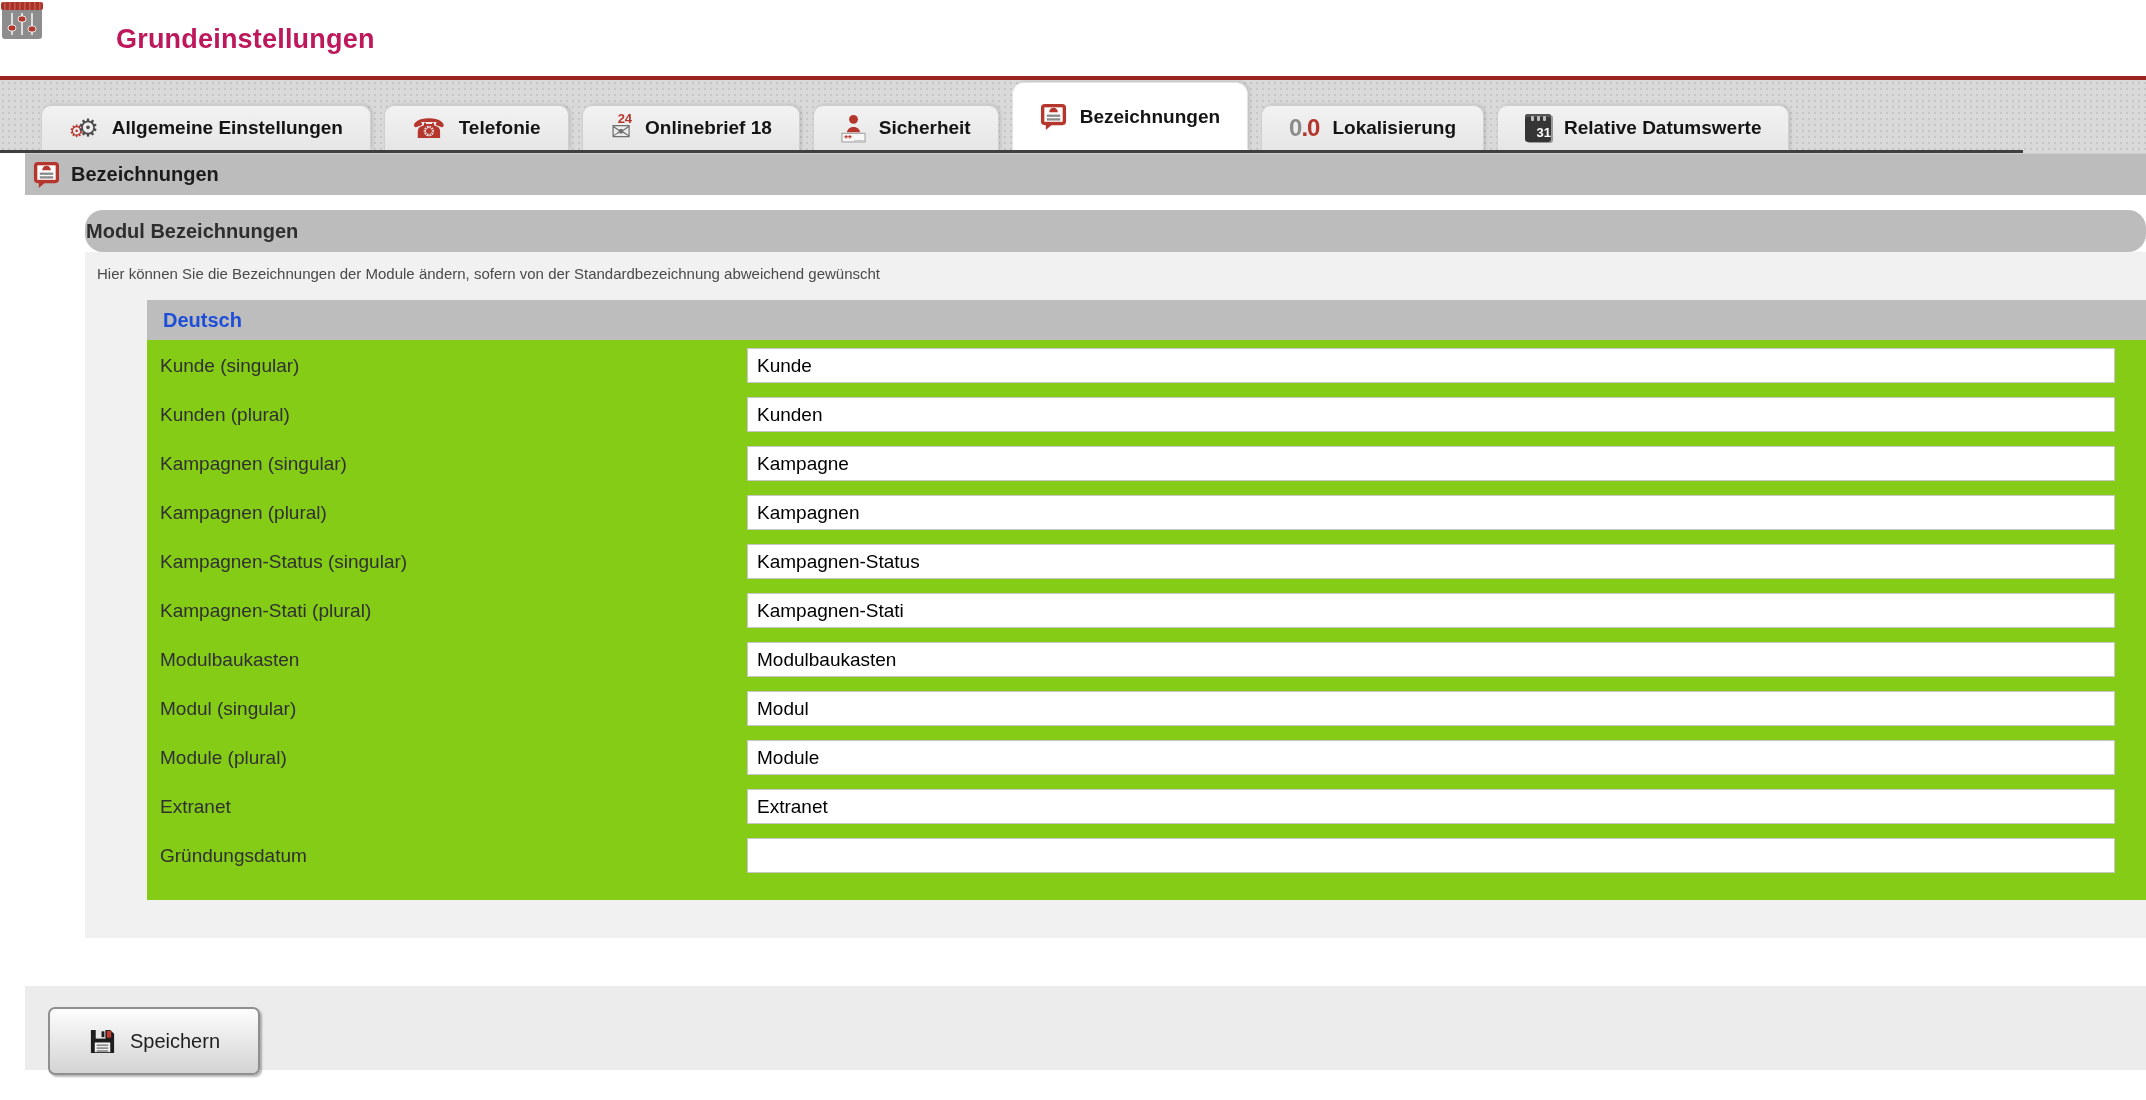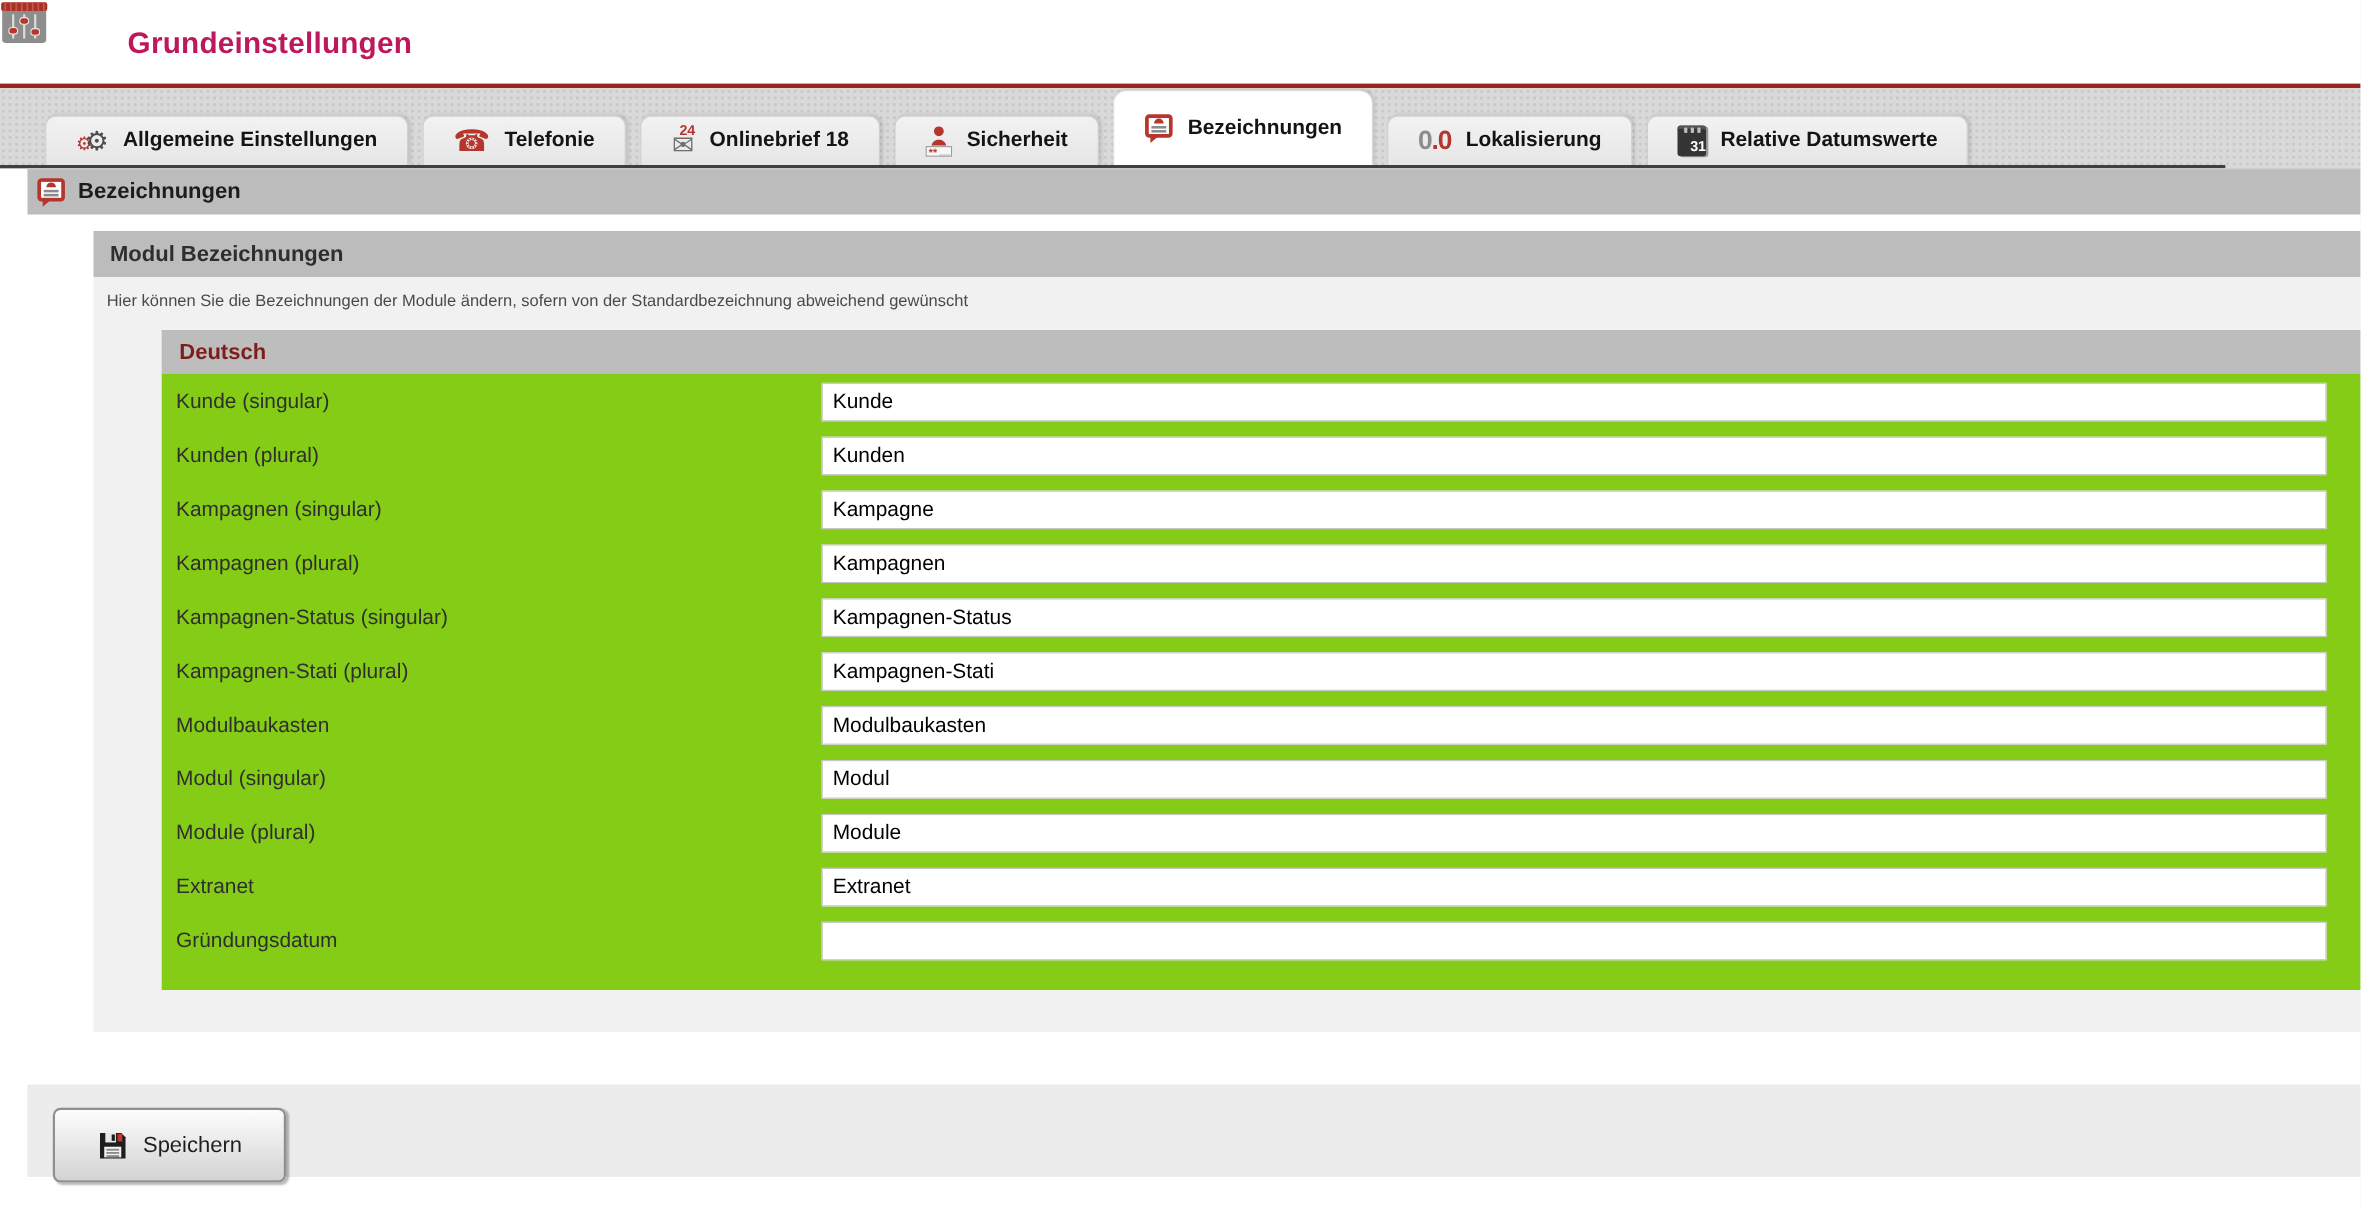--- a/index.html
+++ b/index.html
@@ -33,29 +33,29 @@
   
   .bezbar{
     position:absolute;left:25px;right:0;top:153px;height:42px;background:#bcbcbc;
     display:flex;align-items:center;gap:11px;padding-left:8px;box-sizing:border-box;
     font-size:20px;font-weight:bold;color:#1c1c1c;
     border-top:1px solid #cdcdcd;
   }
   
   .modulbar{
     position:absolute;left:85px;right:0;top:210px;height:42px;background:#bcbcbc;
-    display:flex;align-items:center;padding-left:15px;
-    font-size:20px;font-weight:bold;color:#2e2e2e;
+    display:flex;align-items:center;padding-left:1px;
+    font-size:20px;font-weight:bold;color:#2e2e2e;border-radius:18px;
   }
   .panel{position:absolute;left:85px;right:0;top:252px;height:686px;background:#f1f1f1;}
   .panel-desc{position:absolute;left:12px;top:13px;font-size:15px;color:#4a4a4a;}
   .group{position:absolute;left:62px;right:0;top:48px;}
   .group-head{
     height:40px;background:#bdbdbd;display:flex;align-items:center;padding-left:16px;
-    font-size:20px;font-weight:bold;color:#7f1d1d;
+    font-size:20px;font-weight:bold;color:#1d4ed8;
   }
   .form{position:relative;background:#84cc16;height:560px;}
   .frow{position:absolute;left:13px;right:31px;height:35px;}
   .flabel{font-size:19px;color:#2f2f2f;line-height:35px;display:inline-block;}
   .fvalue{
     position:absolute;left:587px;right:0;top:0;height:35px;box-sizing:border-box;
     border:1px solid #c6c6c6;background:#fff;border-radius:0;
     font-size:19px;padding:0 9px;color:#000;font-family:inherit;outline:none;
   }
   

